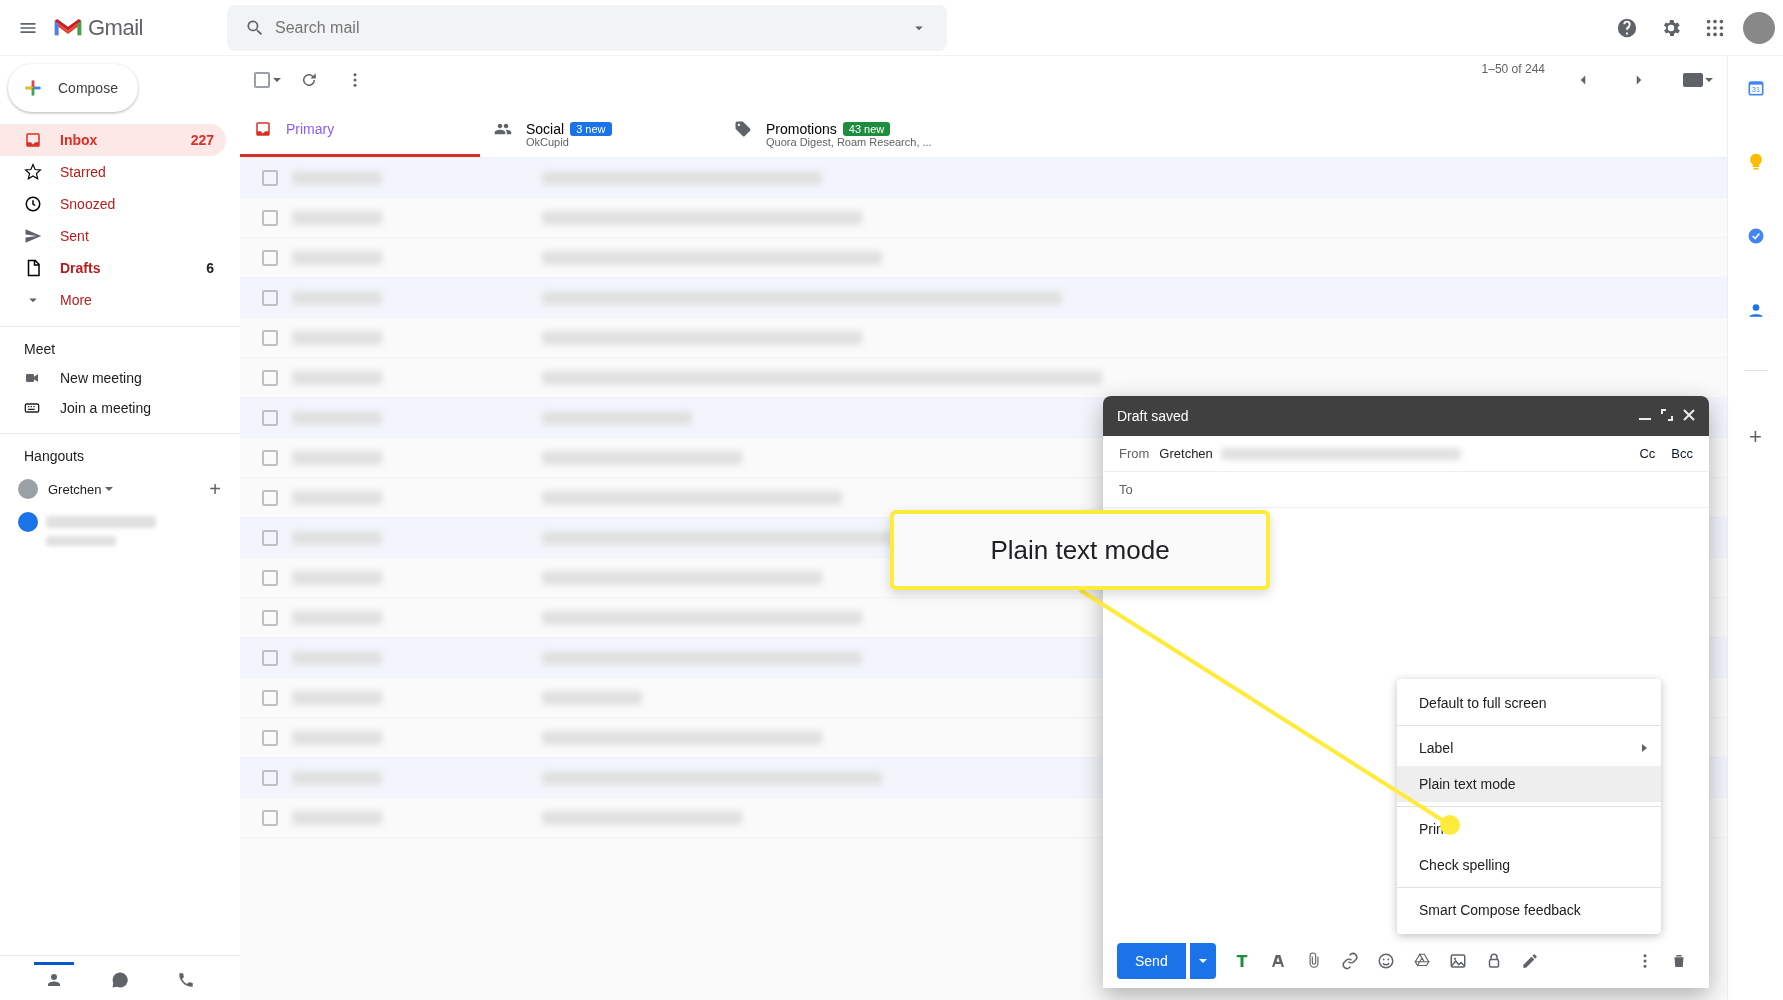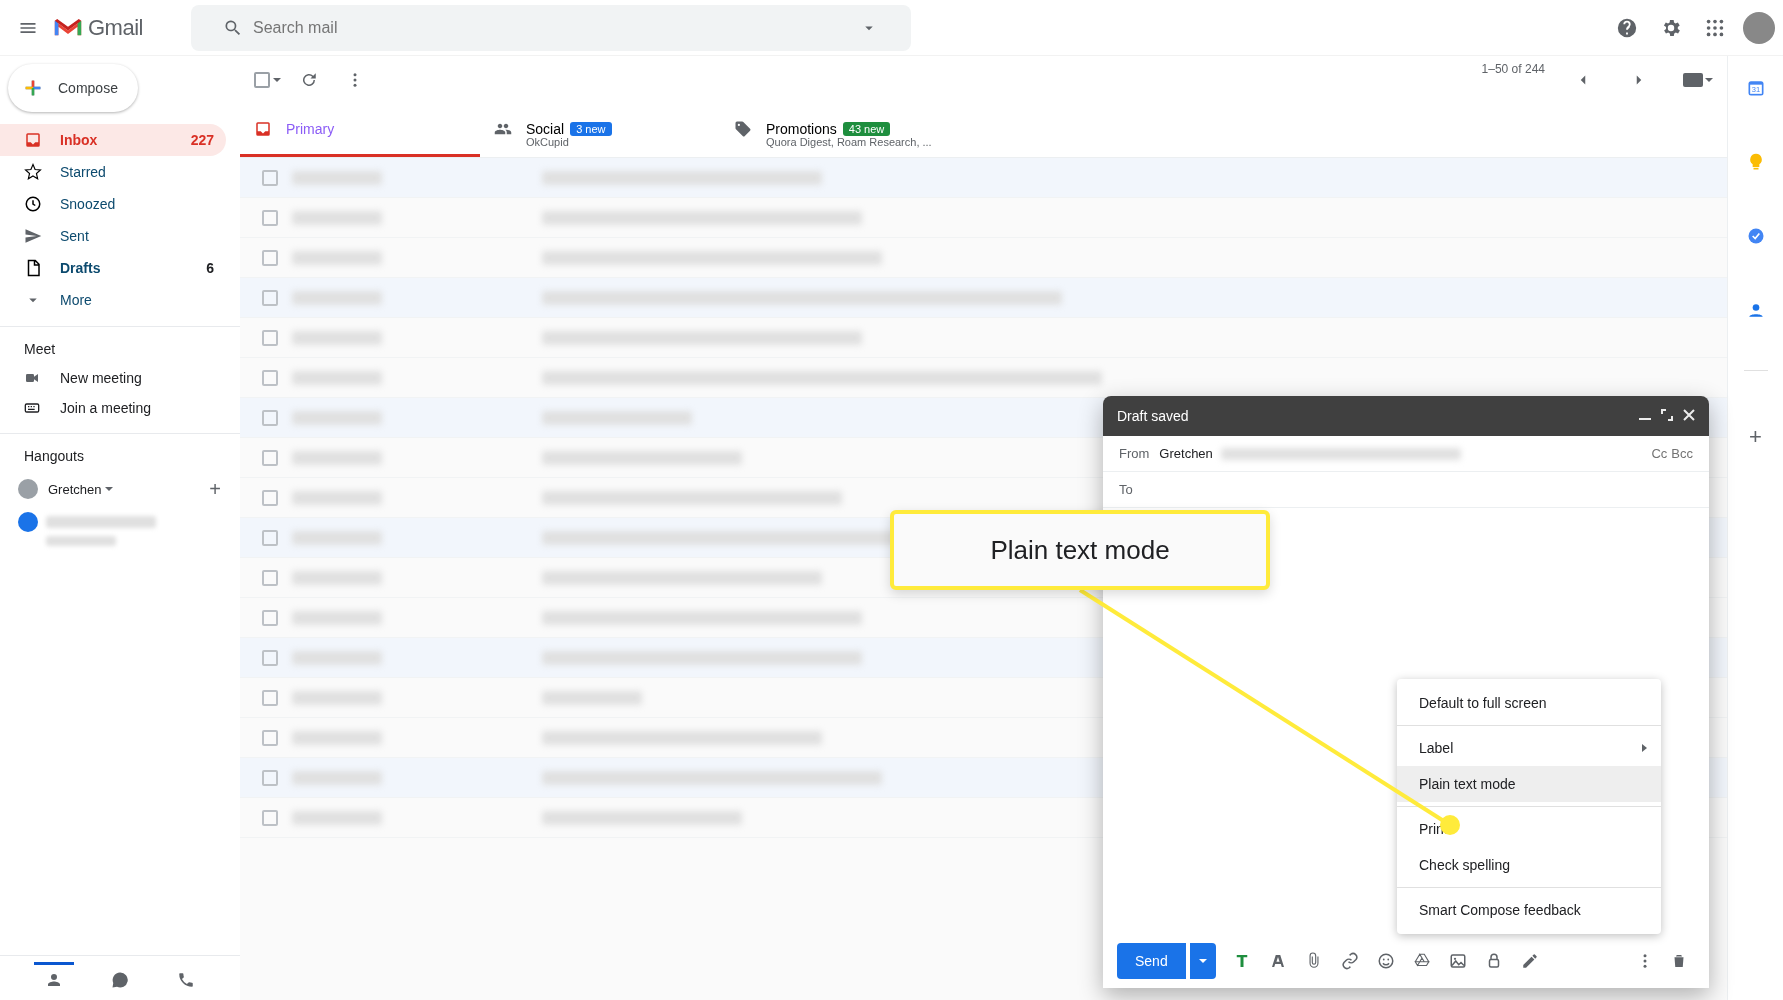--- a/index.html
+++ b/index.html
@@ -5,41 +5,41 @@
 * { margin: 0; padding: 0; box-sizing: border-box; font-family: 'Segoe UI', Arial, sans-serif; }
 body { background: #fff; width: 1783px; height: 1000px; overflow: hidden; position: relative; }
 
 
 .header { height: 56px; display: flex; align-items: center; padding: 0 8px; border-bottom: 1px solid rgba(0,0,0,0.05); }
 .menu-btn { width: 40px; height: 40px; display:flex;align-items:center;justify-content:center;border-radius:50%;cursor:pointer; }
 .menu-btn svg { width:20px;height:20px;fill:#5f6368; }
 .gmail-logo { display:flex;align-items:center;margin-left:4px; }
 .gmail-m { width:32px;height:24px; }
 .gmail-word { font-size:22px;color:#5f6368;margin-left:4px;letter-spacing:-0.5px; }
-.search-bar { margin-left:48px;width:720px;height:46px;background:#f1f3f4;border-radius:8px;display:flex;align-items:center;padding:0 22px; }
+.search-bar { margin-left:84px;width:720px;height:46px;background:#f1f3f4;border-radius:8px;display:flex;align-items:center;padding:0 8px; }
 .search-bar .s-icon { width:40px;height:40px;display:flex;align-items:center;justify-content:center; }
 .search-bar input { flex:1;border:none;background:transparent;font-size:16px;color:#5f6368;outline:none; }
 .search-bar .s-drop { width:40px;height:40px;display:flex;align-items:center;justify-content:center; }
 .header-right { margin-left:auto;display:flex;align-items:center;gap:4px; }
 .hicon { width:40px;height:40px;display:flex;align-items:center;justify-content:center;border-radius:50%;cursor:pointer; }
 .hicon svg { width:22px;height:22px;fill:#5f6368; }
 .avatar-hdr { width:32px;height:32px;background:#888;border-radius:50%;margin-left:4px; }
 
 
 .body { display:flex;height:calc(100% - 56px); }
 .sidebar { width:240px;padding-top:8px; }
 .compose-btn { margin:0 0 12px 8px;width:130px;height:48px;border-radius:24px;background:#fff;box-shadow:0 1px 3px rgba(0,0,0,0.3);display:flex;align-items:center;padding-left:14px;cursor:pointer; }
 .compose-btn .plus { width:22px;height:22px;margin-right:14px; }
 .compose-btn span { font-size:14px;color:#3c4043; }
 .nav-item { height:32px;display:flex;align-items:center;padding:0 12px 0 24px;border-radius:0 16px 16px 0;cursor:pointer;margin-right:14px; }
 .nav-item.active { background:#fce8e6;font-weight:600;color:#d93025; }
 .nav-item .ni-icon { width:20px;margin-right:16px;display:flex;align-items:center; }
 .nav-item .ni-icon svg { width:18px;height:18px;fill:#5f6368; }
 .nav-item.active .ni-icon svg { fill:#d93025; }
-.nav-item .ni-label { flex:1;font-size:14px;color:#0c4a6e; }
+.nav-item .ni-label { flex:1;font-size:14px;color:#b91c1c; }
 .nav-item.active .ni-label { color:#d93025; }
 .nav-item .ni-count { font-size:14px;color:#202124; }
 .nav-item.active .ni-count { color:#d93025; }
 .nav-item.bold .ni-label, .nav-item.bold .ni-count { font-weight:600; }
 
 .side-section { border-top:1px solid #e8eaed;margin-top:10px;padding-top:10px; }
 .side-heading { font-size:14px;font-weight:500;color:#202124;padding:4px 0 6px 24px; }
 .side-link { height:30px;display:flex;align-items:center;padding-left:24px;font-size:14px;color:#202124;cursor:pointer; }
 .side-link .sl-icon { width:20px;margin-right:16px;display:flex;align-items:center; }
 .side-link .sl-icon svg { width:16px;height:16px;fill:#5f6368; }
@@ -90,21 +90,21 @@
 
 
 .compose-win { position:absolute;right:18px;bottom:12px;width:606px;height:592px;background:#fff;box-shadow:0 8px 24px rgba(0,0,0,0.3);border-radius:8px 8px 0 0;display:flex;flex-direction:column;z-index:5; }
 .cw-header { height:40px;background:#404040;color:#fff;display:flex;align-items:center;padding:0 14px;border-radius:8px 8px 0 0;font-size:14px; }
 .cw-header .cw-actions { margin-left:auto;display:flex;gap:10px; }
 .cw-header .cw-actions span { cursor:pointer;font-size:13px;opacity:.9; }
 .cw-from { height:36px;display:flex;align-items:center;padding:0 16px;border-bottom:1px solid #eceff1;font-size:13px;color:#5f6368; }
 .cw-from .lab { margin-right:10px; }
 .cw-from .val { color:#202124;margin-right:8px; }
 .cw-from .blurmail { width:240px;height:12px;background:#e0e0e0;filter:blur(3px);border-radius:3px; }
-.cw-from .ccbcc { margin-left:auto;color:#737373;display:flex;gap:4px; }
+.cw-from .ccbcc { margin-left:auto;color:#0f172a;display:flex;gap:16px; }
 .cw-from .ccbcc span { cursor:pointer; }
 .cw-to { height:36px;display:flex;align-items:center;padding:0 16px;border-bottom:1px solid #eceff1;font-size:13px;color:#5f6368; }
 .cw-body { flex:1; }
 .cw-footer { height:54px;display:flex;align-items:center;padding:0 14px;gap:4px; }
 .send-btn { height:36px;background:#1a73e8;color:#fff;border-radius:4px 0 0 4px;padding:0 18px;display:flex;align-items:center;font-size:14px;font-weight:500;cursor:pointer; }
 .send-caret { width:26px;height:36px;background:#1a73e8;border-radius:0 4px 4px 0;display:flex;align-items:center;justify-content:center;margin-right:6px;cursor:pointer; }
 .send-caret::after { content:"";width:0;height:0;border-left:4px solid transparent;border-right:4px solid transparent;border-top:4px solid #fff; }
 .cw-ticon { width:32px;height:32px;display:flex;align-items:center;justify-content:center;cursor:pointer; }
 .cw-ticon svg { width:18px;height:18px;fill:#5f6368; }
 .cw-ticon.green svg { fill:#1e8e3e; }

